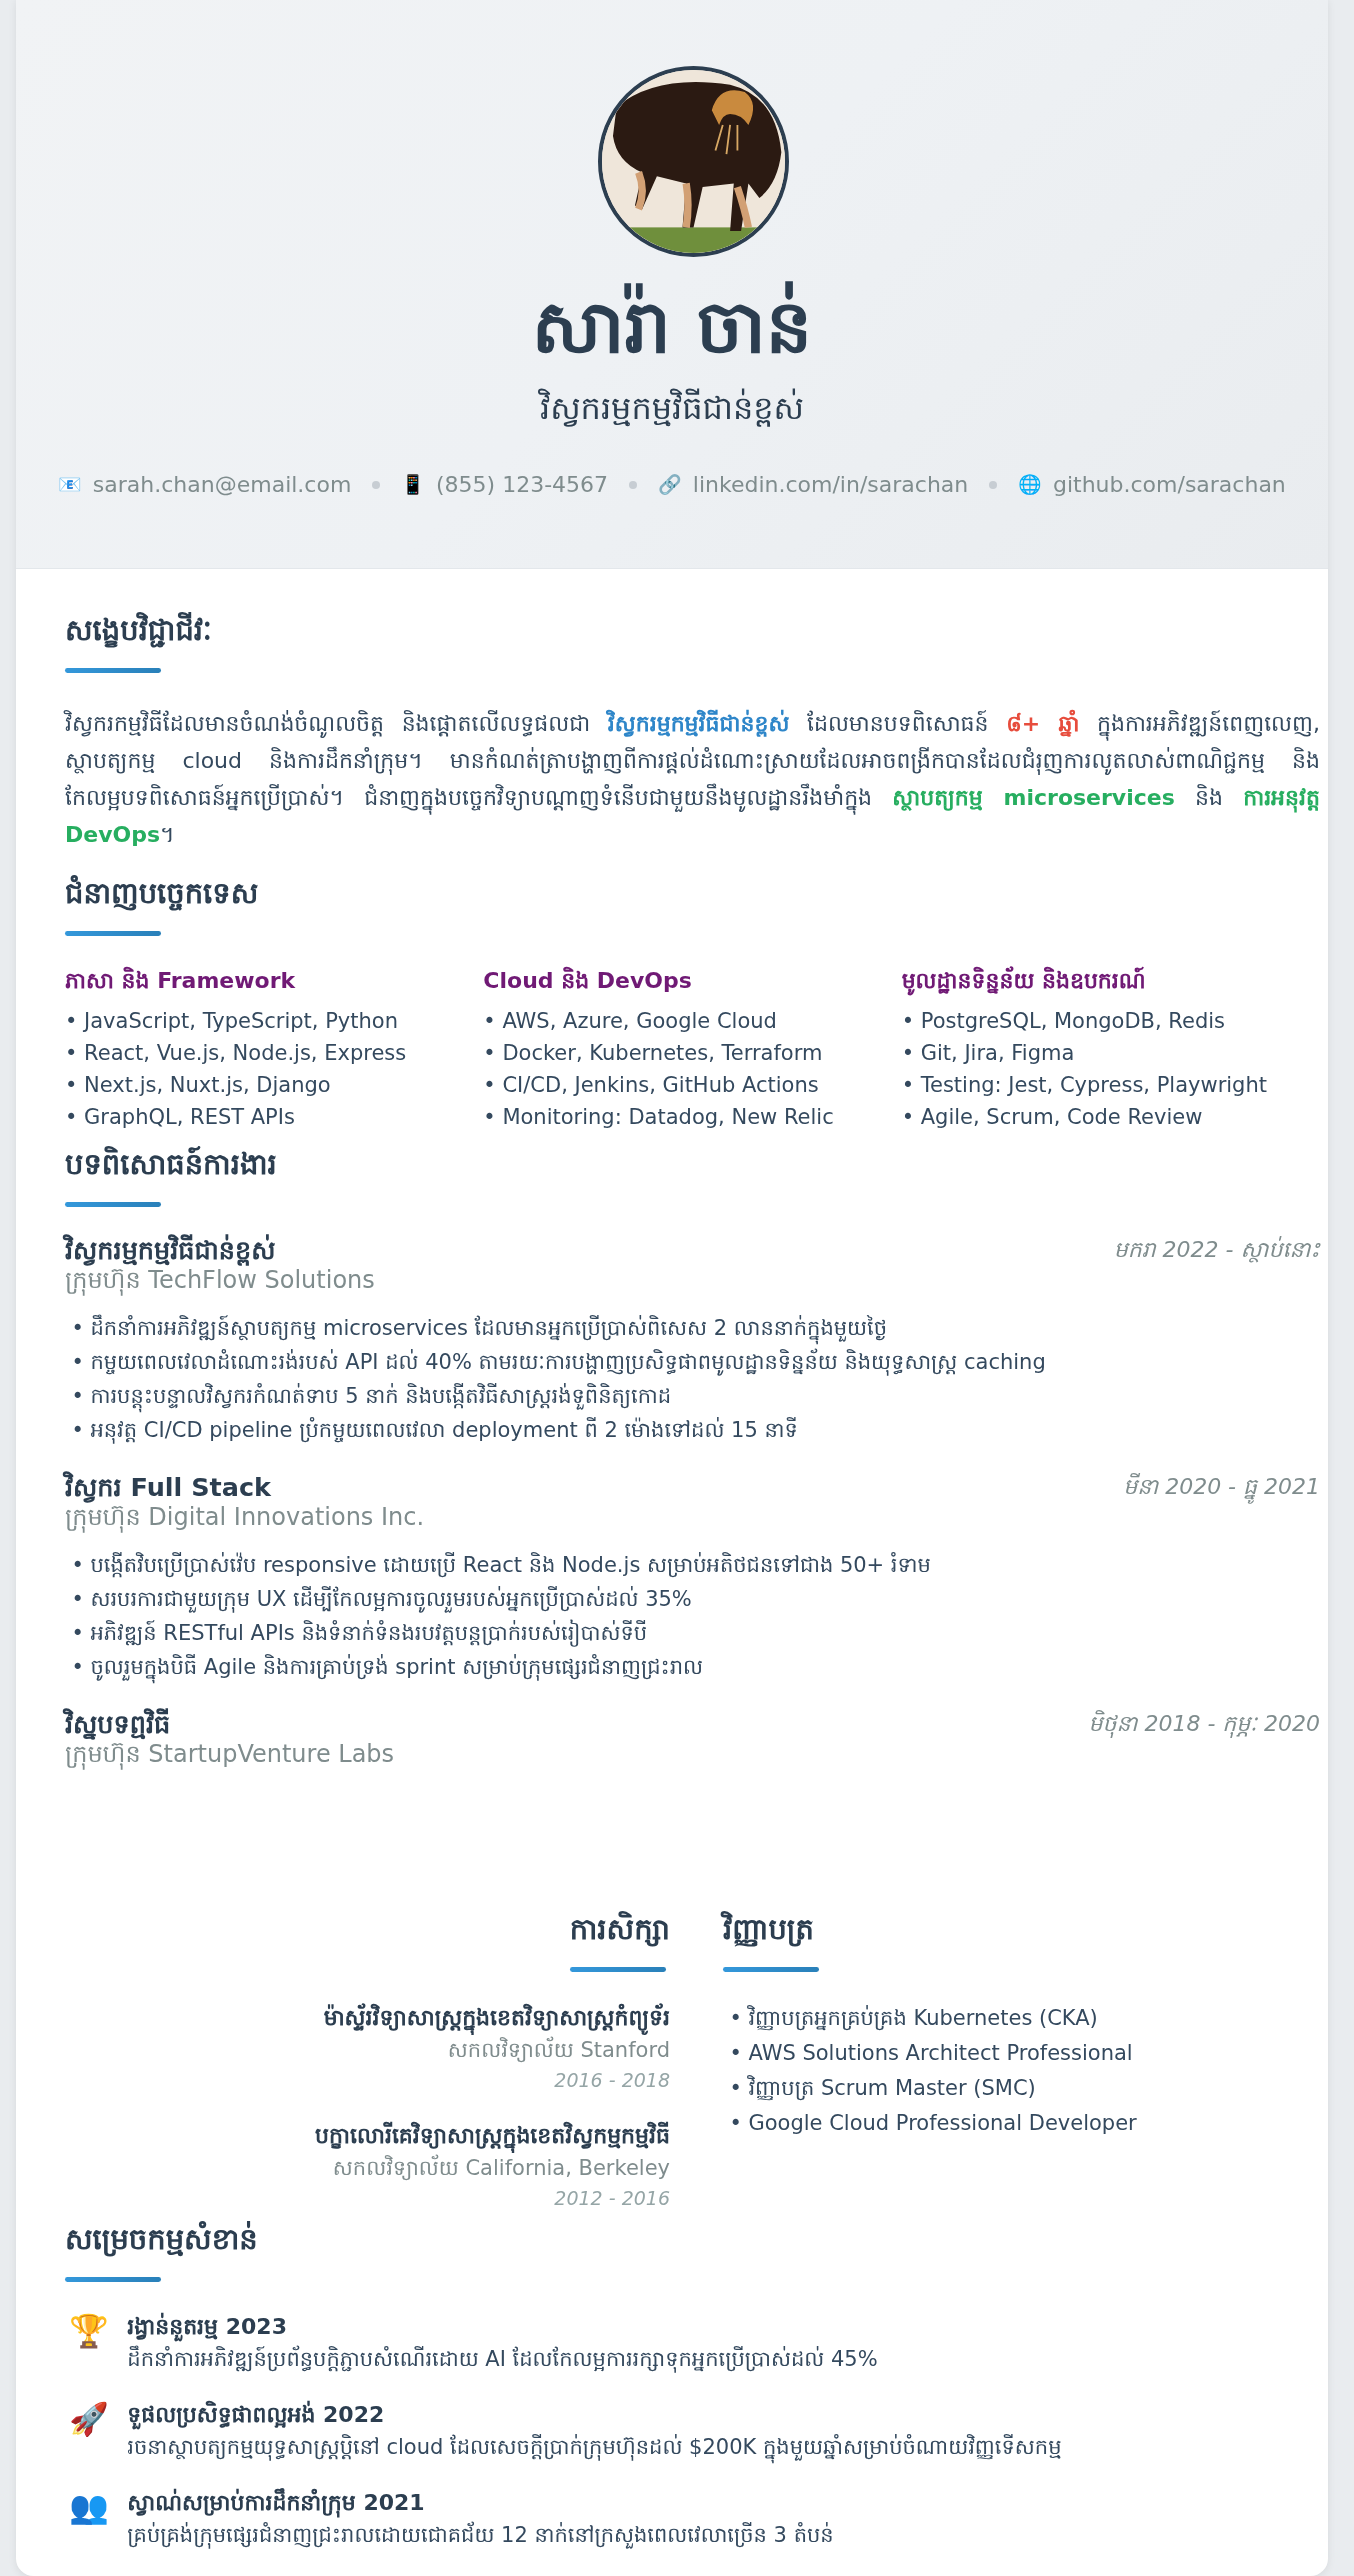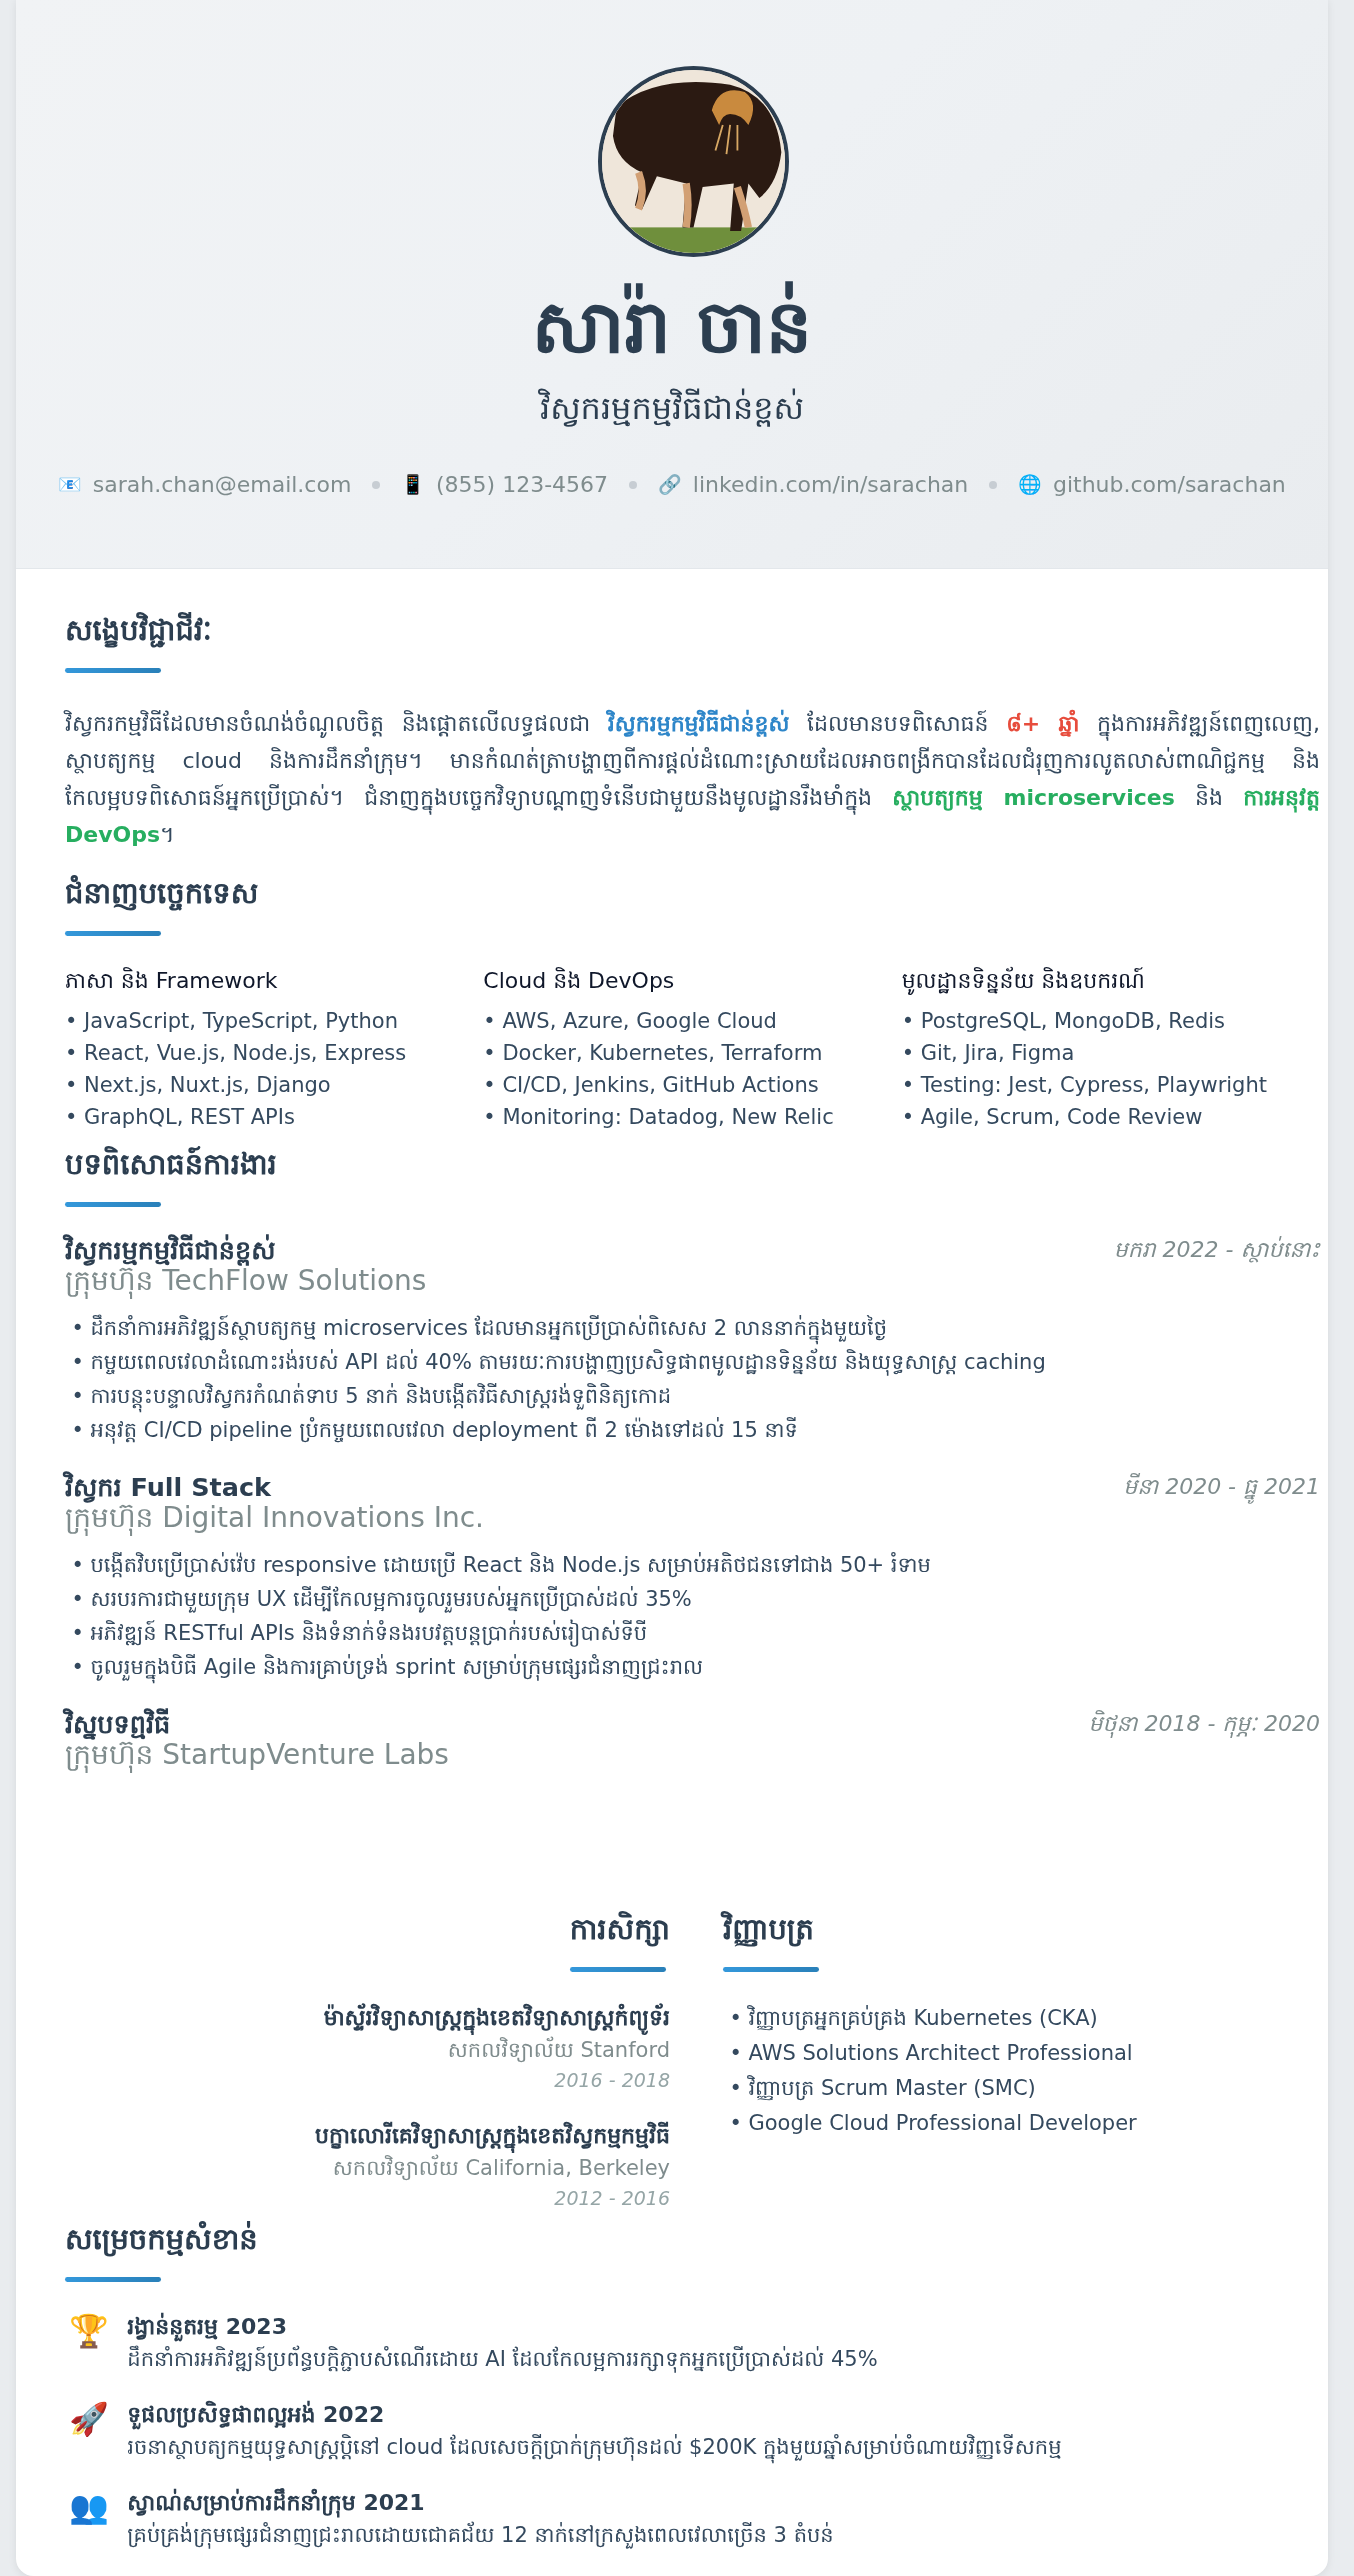--- a/index.html
+++ b/index.html
@@ -50,29 +50,29 @@
     .summary {
       margin-top: 32px; font-size: 22px; line-height: 37px; text-align: justify; color: #34495e;
     }
     .hl-blue { color: #2e86c9; font-weight: bold; }
     .hl-red { color: #e74c3c; font-weight: bold; }
     .hl-green { color: #27ae60; font-weight: bold; }
 
     .skills-sec { position: absolute; left: 49px; top: 876px; width: 1255px; }
     .skills-grid { display: flex; margin-top: 29px; }
     .skill-col { width: 434px; }
-    .skill-col h3 { font-size: 22px; font-weight: normal; color: #0f172a; margin-bottom: 8px; line-height: 32px; }
+    .skill-col h3 { font-size: 22px; font-weight: bold; color: #701a75; margin-bottom: 8px; line-height: 32px; }
     .skill-col li { list-style: none; font-size: 21px; line-height: 32px; color: #34495e; }
     .skill-col li::before { content: "• "; }
 
     .exp-sec { position: absolute; left: 49px; top: 1147px; width: 1255px; }
     .job { margin-top: 24px; position: relative; }
     .job:first-of-type { margin-top: 27px; }
     .job-title { font-size: 25.5px; font-weight: bold; color: #2c3e50; line-height: 32px; }
-    .job-company { font-size: 28px; color: #7f8c8d; line-height: 29px; }
+    .job-company { font-size: 24px; color: #7f8c8d; line-height: 29px; }
     .job-date { position: absolute; right: 0; top: 0; font-size: 22px; color: #7f8c8d; font-style: italic; line-height: 32px; }
     .job ul { margin-top: 16px; }
     .job li { list-style: none; font-size: 21px; line-height: 34px; color: #34495e; padding-left: 6.4px; }
     .job li::before { content: "• "; }
 
     .edu-sec { position: absolute; left: 49px; top: 1912px; width: 605px; text-align: right; }
     .cert-sec { position: absolute; left: 707px; top: 1912px; width: 605px; }
     .edu-item { margin-top: 29px; }
     .edu-item + .edu-item { margin-top: 24px; }
     .edu-degree { font-size: 22px; font-weight: bold; color: #2c3e50; line-height: 33px; }

